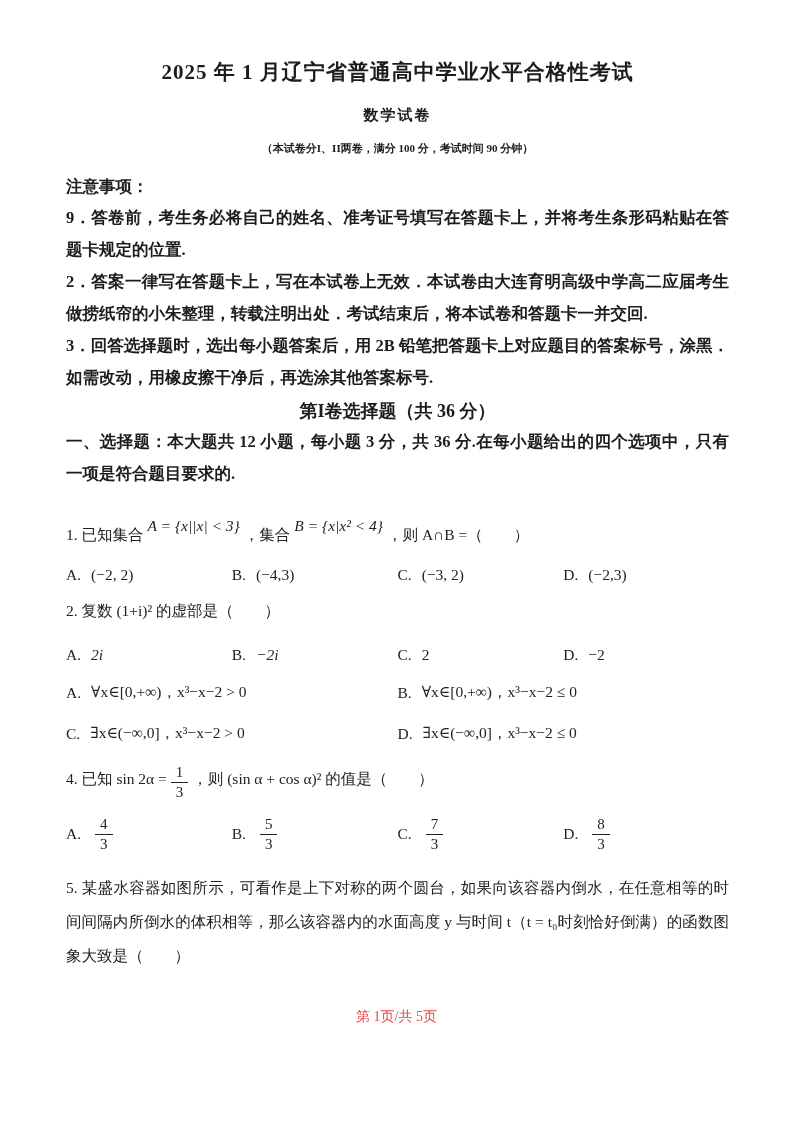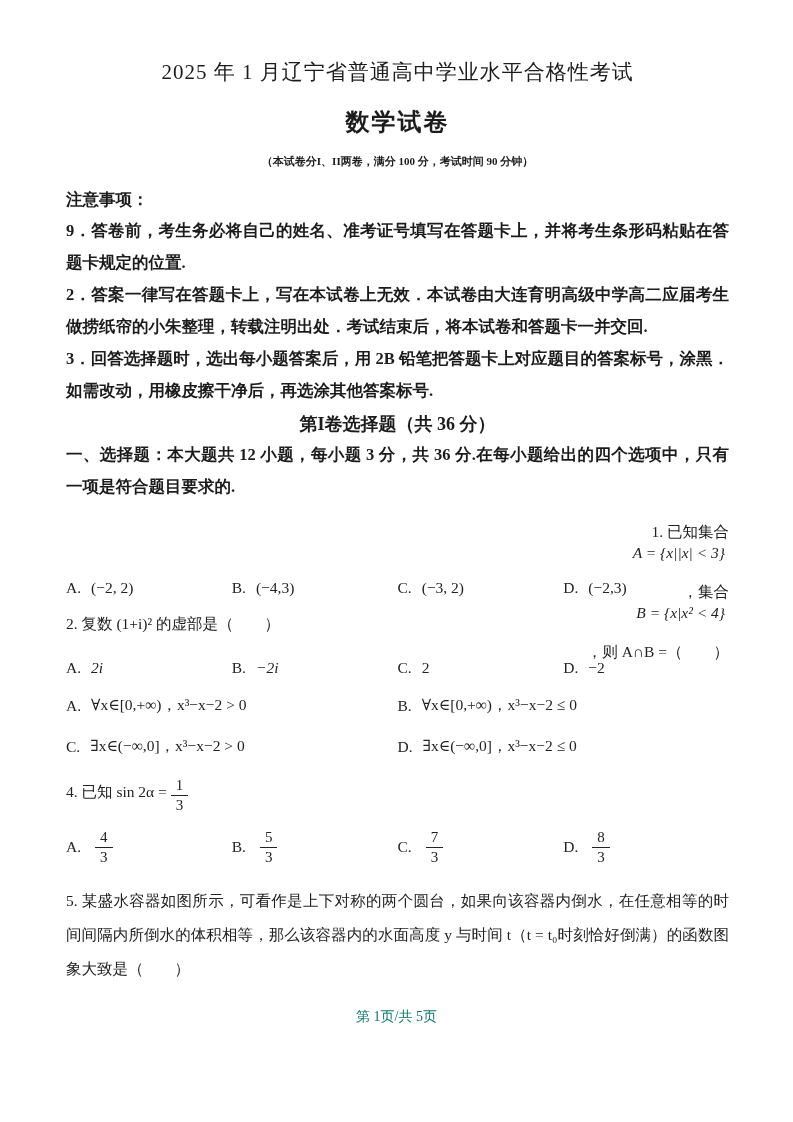--- a/index.html
+++ b/index.html
@@ -9,25 +9,25 @@
     margin:0 auto;
     background:#fff;
     color:#1c1c1c;
     font-family:"Liberation Serif","DejaVu Serif",serif;
     box-sizing:border-box;
     padding:58px 64px 0 66px;
     overflow:hidden;
   }
   .center{text-align:center;}
   .title{
-    font-size:21px;font-weight:normal;letter-spacing:1px;
+    font-size:21px;font-weight:bold;letter-spacing:1px;
     margin:0 0 20px 0;
   }
   .subtitle{
-    font-size:24px;font-weight:bold;letter-spacing:2px;
+    font-size:15px;font-weight:bold;letter-spacing:2px;
     margin:0 0 16px 0;
     font-family:Liberation Serif, serif;
   }
   .meta{
     font-size:11px;font-weight:bold;
     margin:0 0 16px 0;
   }
   .bold-par{
     font-size:16.5px;font-weight:bold;
     line-height:32px;margin:0;
@@ -36,21 +36,21 @@
   .notice-head{
     font-size:16.5px;font-weight:bold;line-height:30px;margin:0;
   }
   .section-title{
     font-size:18px;font-weight:bold;line-height:30px;margin:2px 0 0 0;
   }
   .q{
     font-size:15.5px;font-weight:normal;color:#222;
     line-height:30px;text-align:justify;margin:0;
   }
-  .q1-line{margin-top:14px;height:46px;display:flex;align-items:flex-end;flex-direction:column;}
+  .q1-line{margin-top:14px;height:46px;display:flex;align-items:flex-end;}
   .raised{position:relative;top:-9px;font-style:italic;padding:0 4px;}
   .mathvar{font-style:italic;font-family:Liberation Serif, serif;}
   .opt-row{display:flex;font-size:15.5px;color:#222;}
   .opt{flex:0 0 25%;display:flex;align-items:center;gap:10px;}
   .opt-half{flex:0 0 50%;display:flex;align-items:center;gap:10px;}
   .row-q1{margin-top:16px;}
   .row-q2{margin-top:20px;}
   .row-q3{margin-top:18px;}
   .row-q3b{margin-top:20px;}
   .row-q4{margin-top:14px;}
@@ -59,21 +59,21 @@
   .q4-line{margin-top:20px;display:flex;align-items:flex-start;flex-wrap:wrap;}
   .q5-par{margin-top:18px;line-height:34px;}
   .frac{
     display:inline-flex;flex-direction:column;align-items:center;
     vertical-align:middle;line-height:1.15;margin:0 4px;font-size:15px;
   }
   .frac .num{border-bottom:1.3px solid #222;padding:0 5px 1px 5px;}
   .frac .den{padding-top:1px;}
   .footer{
     position:absolute;left:0;top:1008px;width:100%;
-    text-align:center;font-size:14px;color:#0f766e;
+    text-align:center;font-size:14px;color:#ef4444;
     font-family:"Liberation Serif","DejaVu Serif",serif;
   }
 </style>
 </head>
 <body>
 
 <div class="page">
 
   <h1 class="title center">2025 年 1 月辽宁省普通高中学业水平合格性考试</h1>
   <h2 class="subtitle center">数学试卷</h2>
@@ -153,20 +153,21 @@
       <span>∃x∈(−∞,0]，x³−x−2 ≤ 0</span>
     </span>
   </div>
 
   <div class="q q4-line">
     <span>4. 已知 sin 2α =</span>
     <span class="frac">
       <span class="num">1</span>
       <span class="den">3</span>
     </span>
+    <span>，则 (sin α + cos α)² 的值是（　　）</span>
   </div>
   <div class="opt-row row-q4">
     <span class="opt">
       <span>A.</span>
       <span class="frac">
         <span class="num">4</span>
         <span class="den">3</span>
       </span>
     </span>
     <span class="opt">

